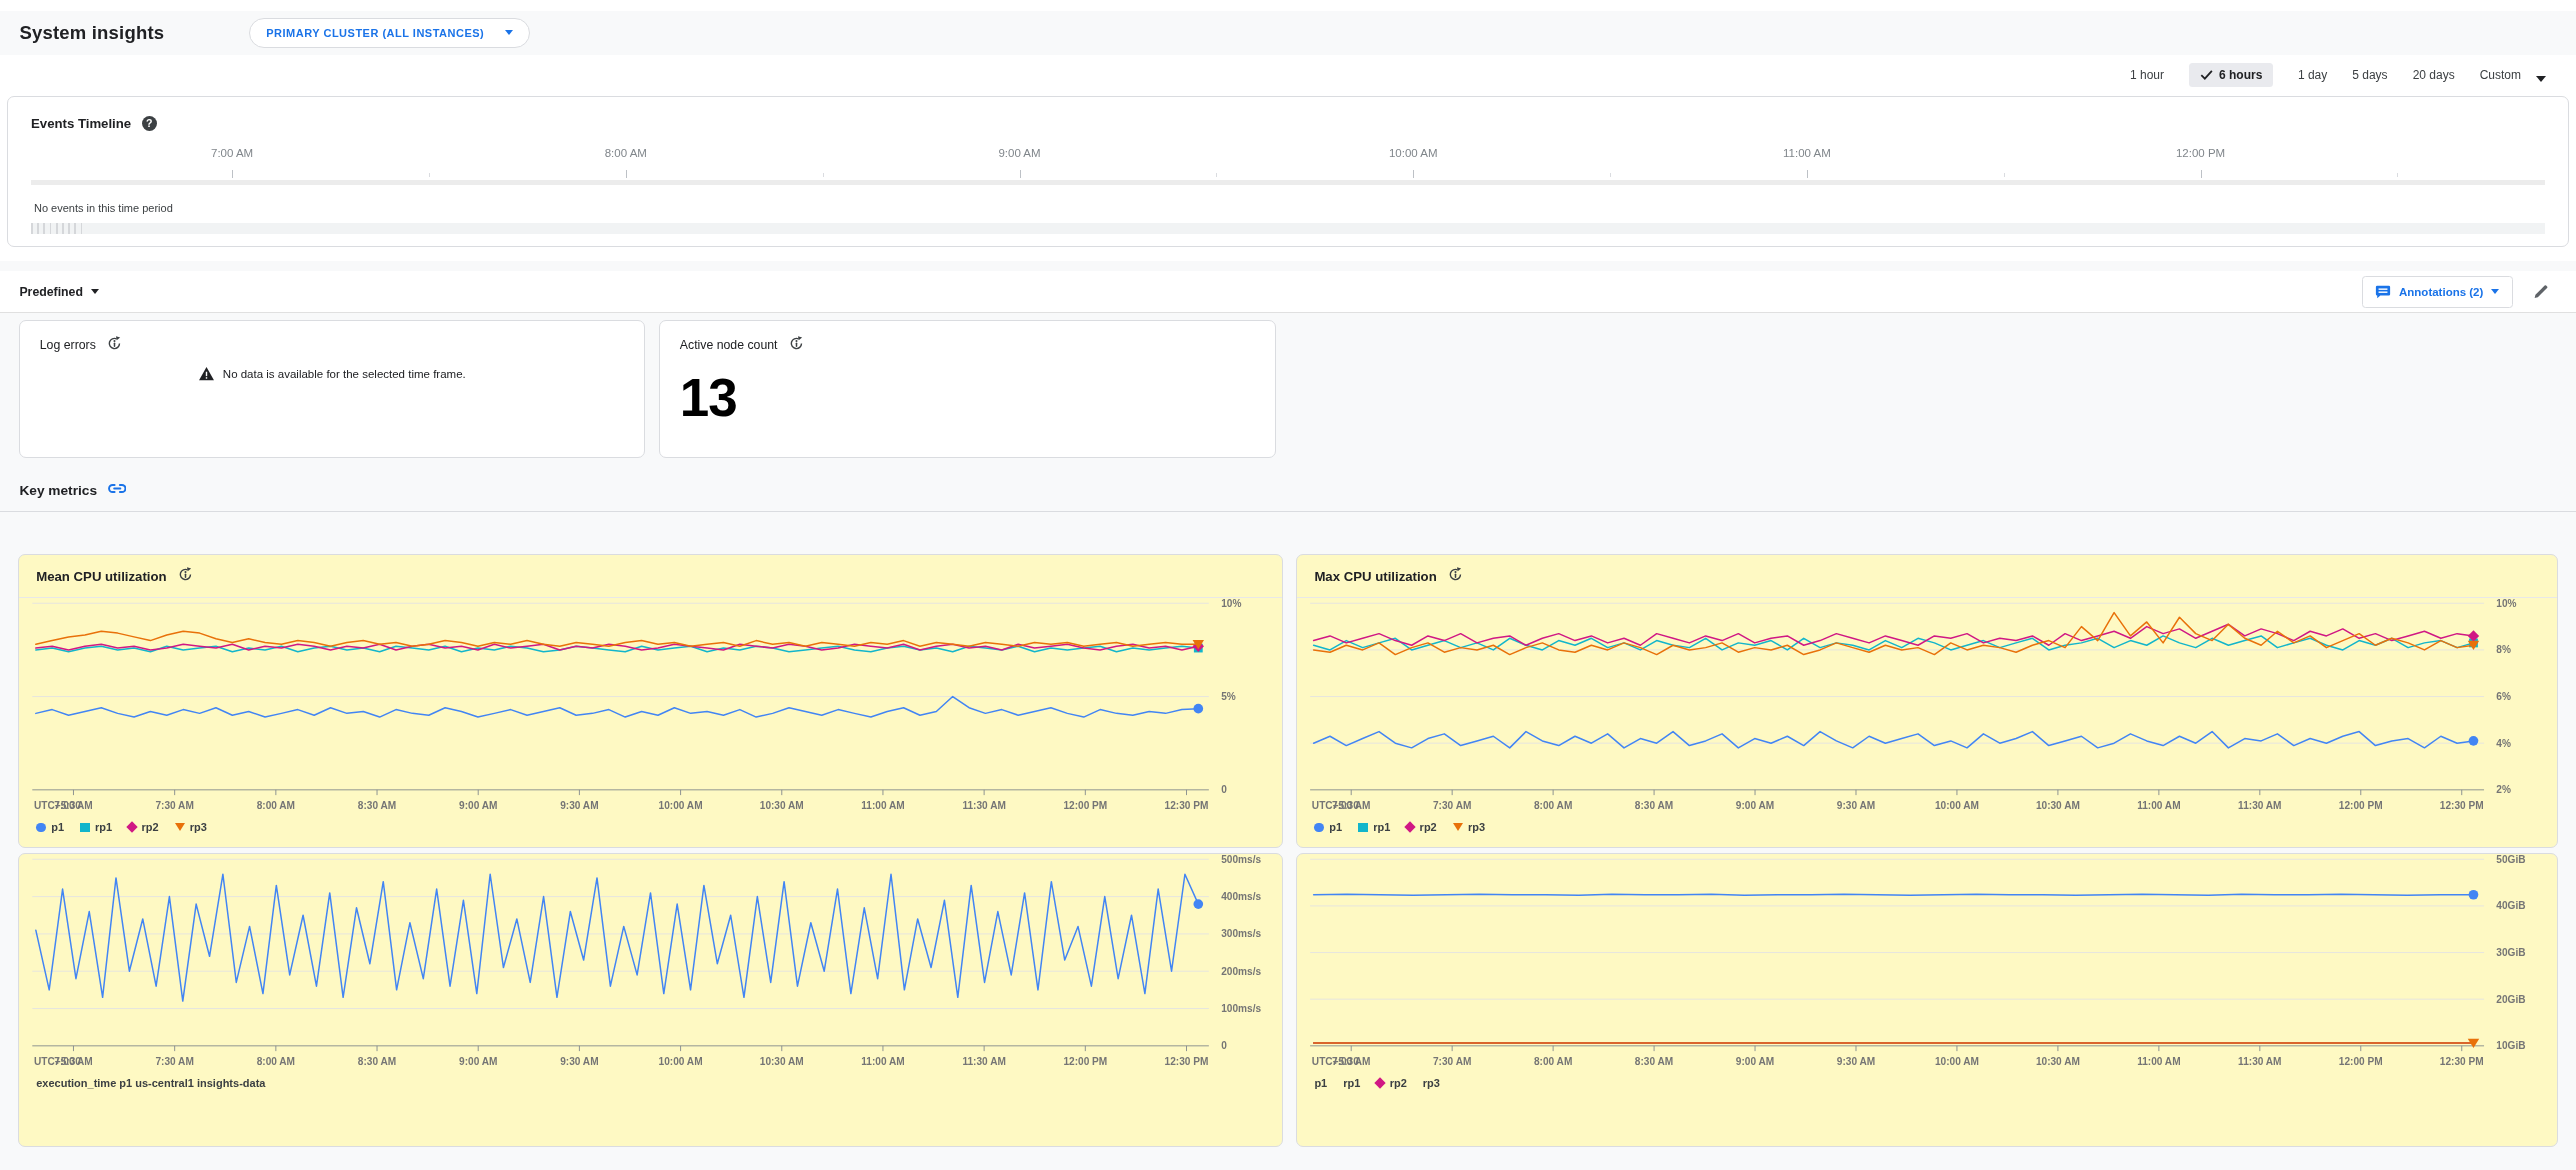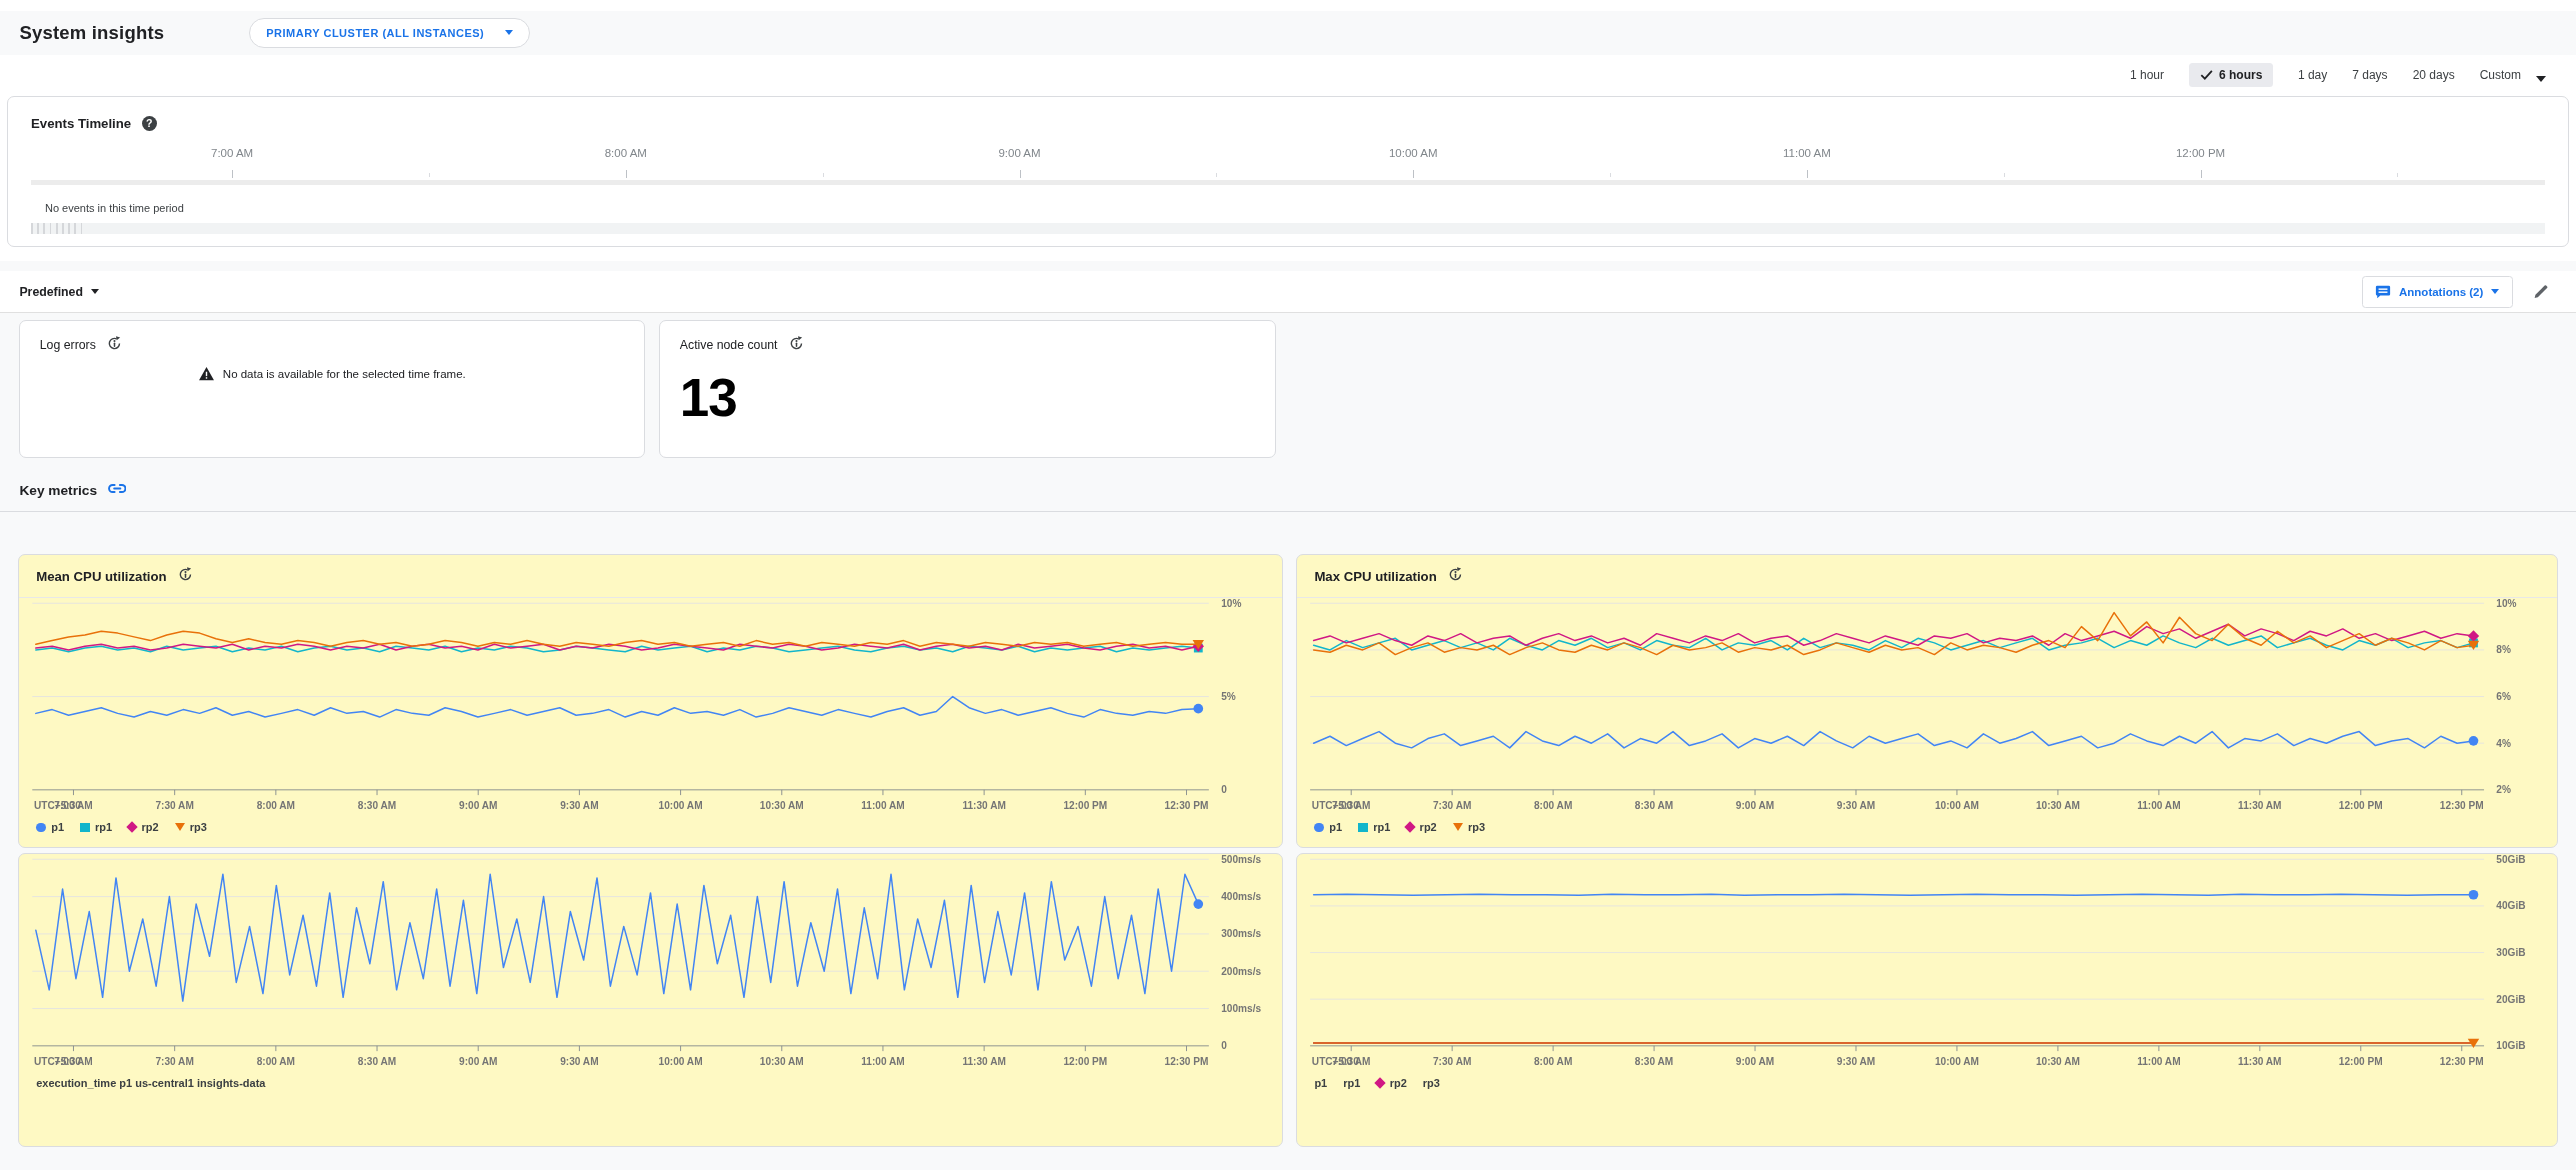--- a/index.html
+++ b/index.html
@@ -30,21 +30,21 @@
   .events-card { margin:0 7px; background:#fff; border:0.9px solid #dadce0; border-radius:7px; height:151px; }
   .events-title-row { display:flex; align-items:center; gap:10.6px; padding:19.4px 0 0 23px; }
   .card-title { font-size:13.2px; font-weight:bold; color:#202124; }
   .help-icon { width:15px; height:15px; border-radius:50%; background:#3c4043; color:#fff; font-size:10.6px; font-weight:bold;
     display:inline-flex; align-items:center; justify-content:center; cursor:pointer; }
   .timeline-box { position:relative; margin:0 23px; height:132px; }
   .tl-label { position:absolute; top:16px; transform:translateX(-50%); font-size:11.5px; color:#80868b; white-space:nowrap; }
   .tl-tick-major { position:absolute; top:39px; width:0.9px; height:8px; background:#bdc1c6; }
   .tl-tick-minor { position:absolute; top:42px; width:0.9px; height:4.4px; background:#dadce0; }
   .tl-track { position:absolute; top:49px; left:0; right:0; height:5.3px; background:#ececec; }
-  .tl-message { position:absolute; top:71px; left:14px; font-size:11px; color:#3c4043; }
+  .tl-message { position:absolute; top:71px; left:3px; font-size:11px; color:#3c4043; }
   .tl-bar2 { position:absolute; top:92px; left:0; right:0; height:11.5px; background:#f1f3f4; }
   .tl-bar2-stripes { position:absolute; left:0; top:0; bottom:0; width:51px;
     background:repeating-linear-gradient(90deg,#d5d7da 0 1.8px,#f1f3f4 1.8px 6.2px); }
 
   .gray-gap { height:10.6px; }
 
   
   .toolbar-band { background:#fff; height:42px; border-bottom:0.9px solid #e0e0e0;
     display:flex; align-items:center; padding:0 26.4px 0 19.4px; }
   .predefined { display:inline-flex; align-items:center; gap:8px; font-size:12.3px; font-weight:bold; color:#202124; cursor:pointer; }
@@ -101,21 +101,21 @@
   <div class="white-section">
     <div class="timerange-row">
       <span class="tr-item">1 hour</span>
       <span class="tr-item tr-selected">
         <svg width="13.2" height="11.5" viewBox="0 0 15 13">
             <polyline points="1.5,7 5.5,11 13.5,2" fill="none" stroke="#202124" stroke-width="2"></polyline>
           </svg>
         <span>6 hours</span>
       </span>
       <span class="tr-item">1 day</span>
-      <span class="tr-item">7 days</span>
+      <span class="tr-item">5 days</span>
       <span class="tr-item">20 days</span>
       <span class="tr-item tr-custom">
         <span>Custom</span>
         <span class="caret big"></span>
       </span>
     </div>
 
     <div class="events-card">
       <div class="events-title-row">
         <span class="card-title">Events Timeline</span>

